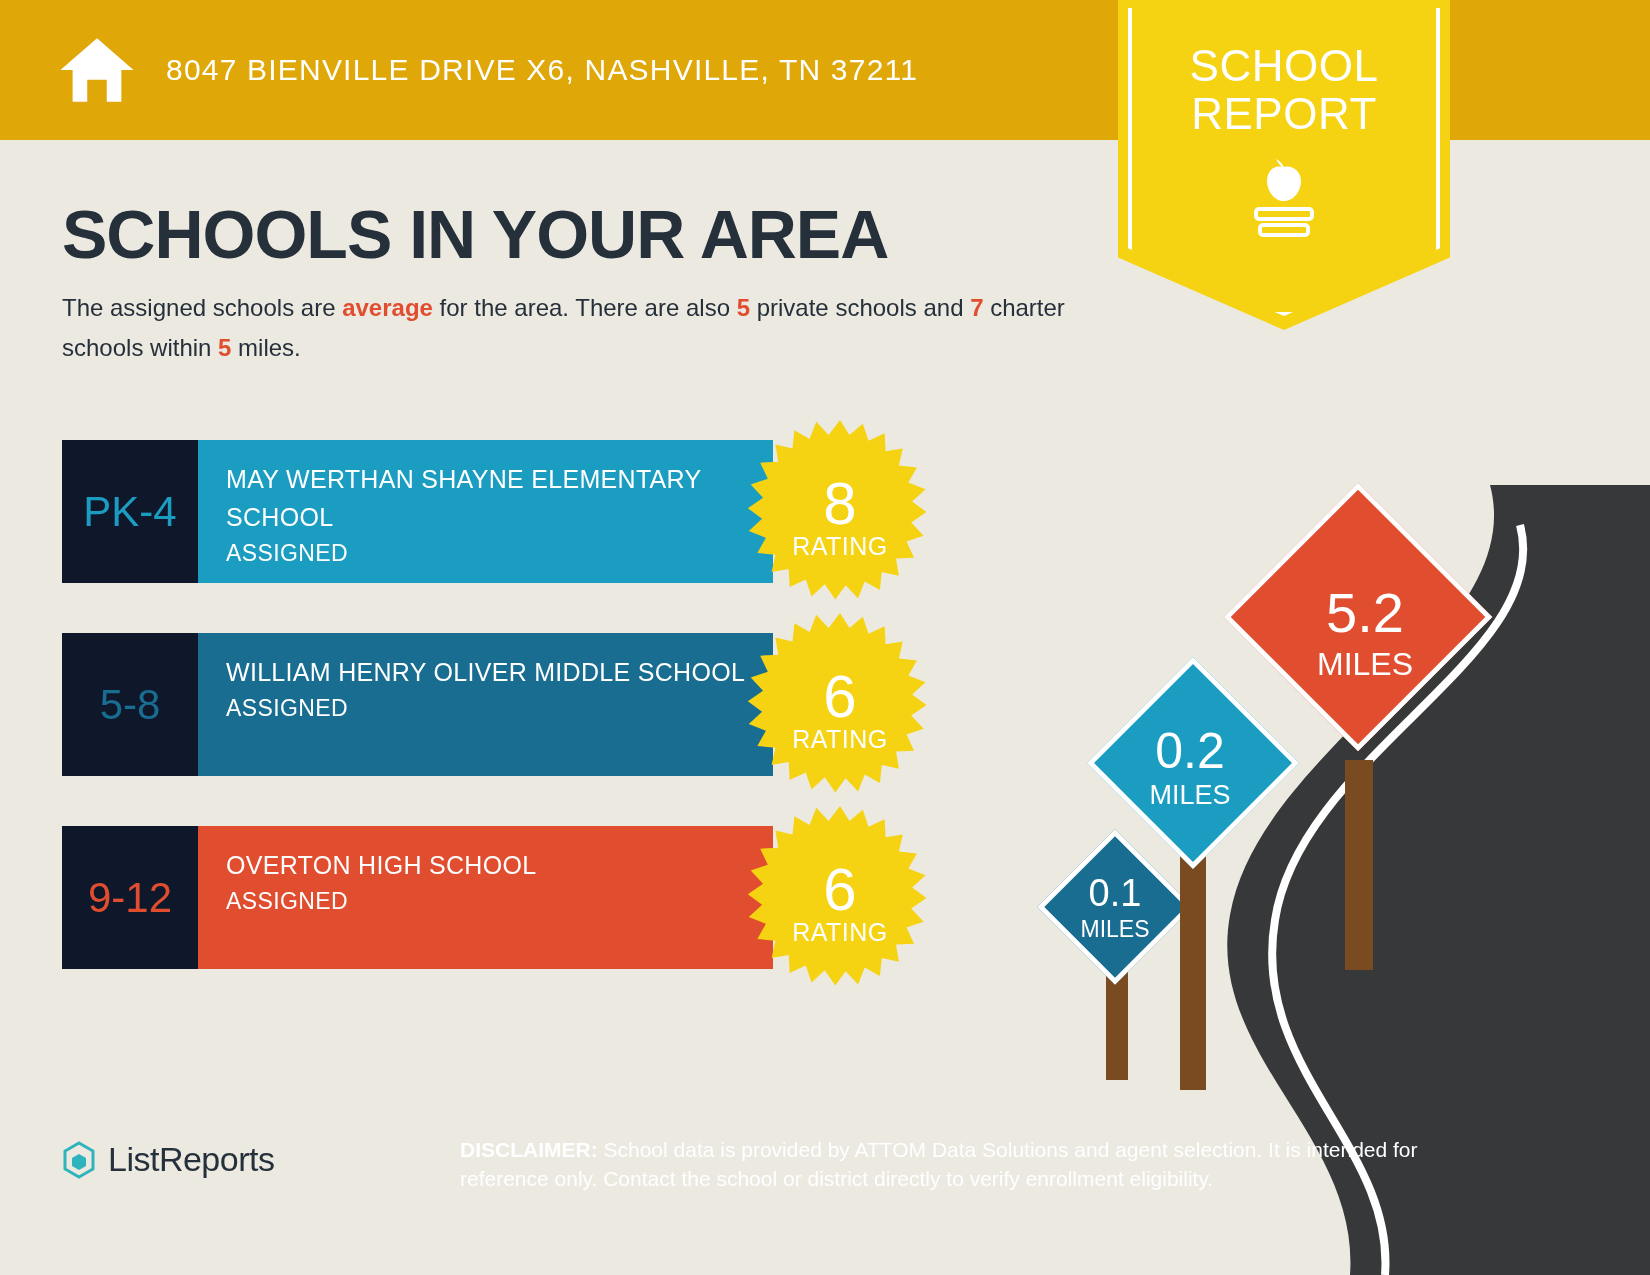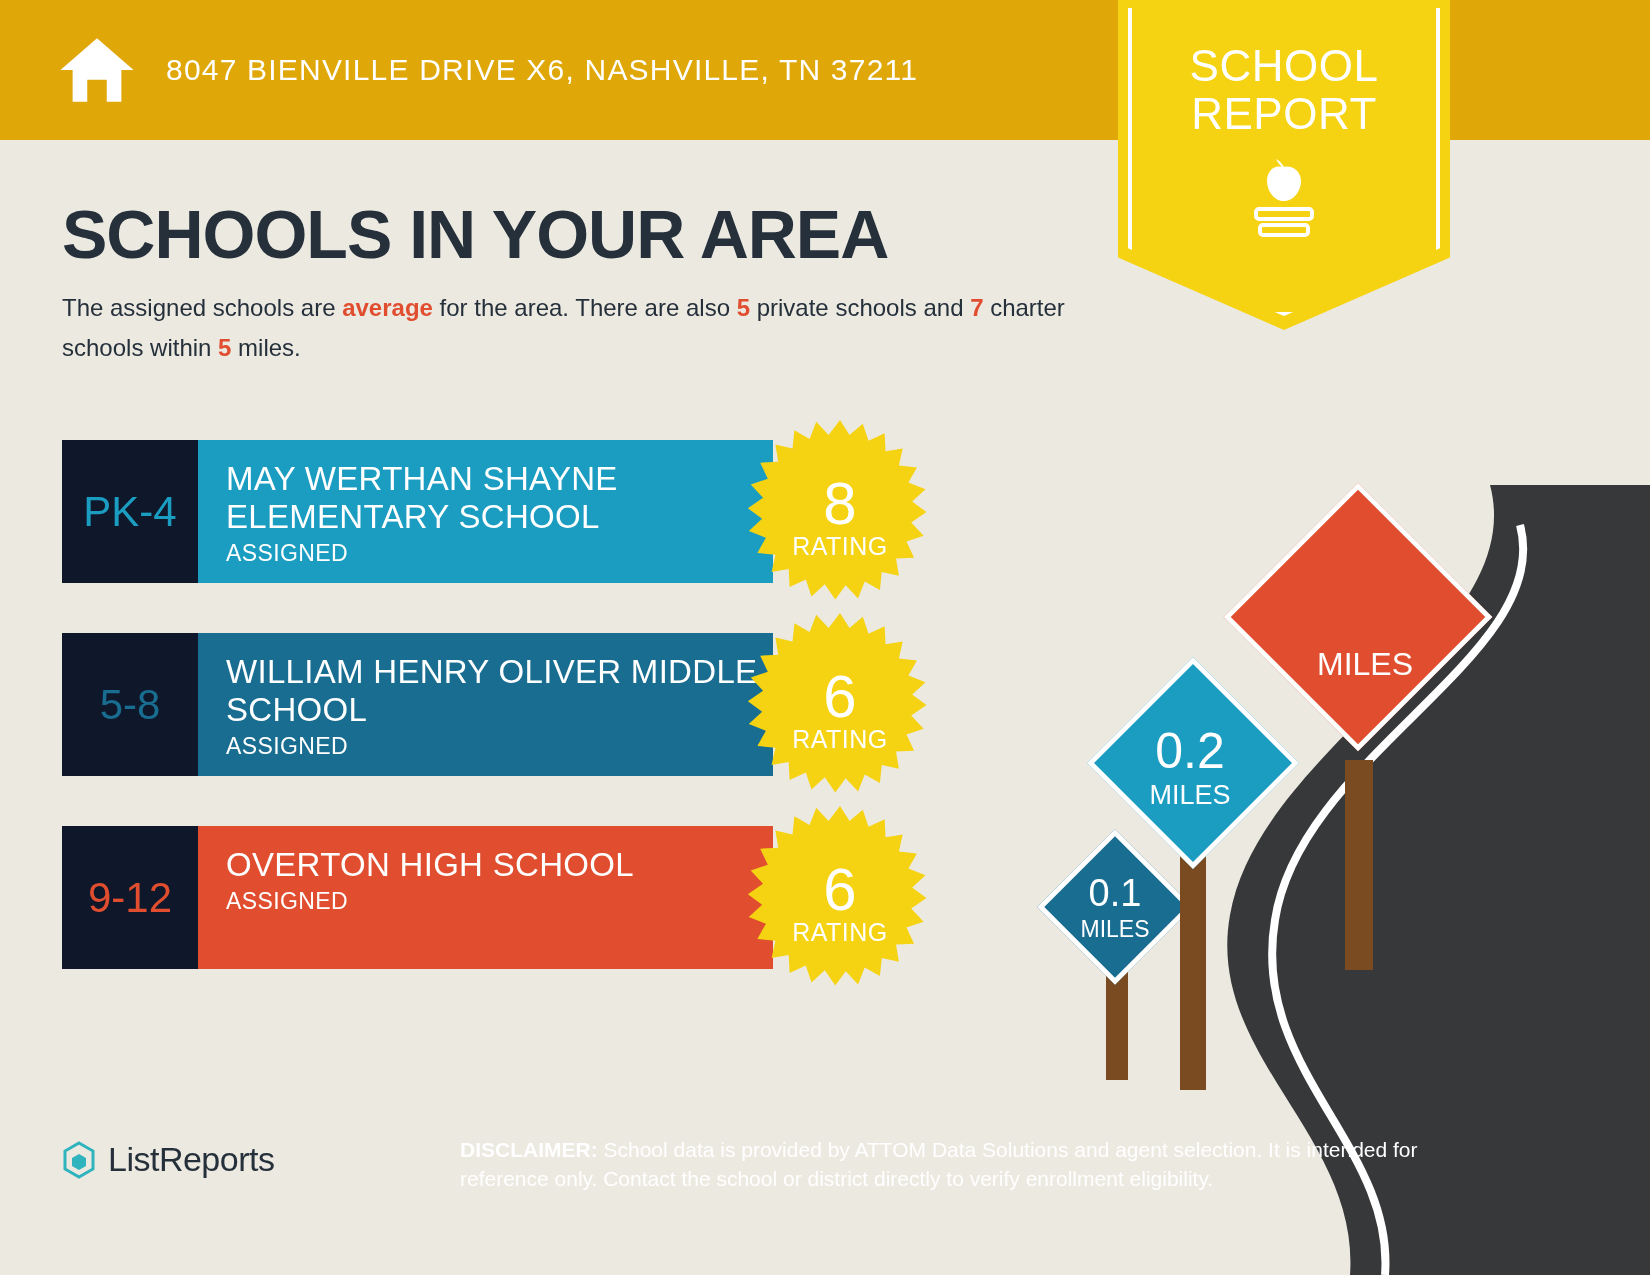--- a/index.html
+++ b/index.html
@@ -85,21 +85,21 @@
     display: flex; align-items: center; justify-content: center;
     font-size: 42px; font-weight: 500;
   }
   .bar {
     position: absolute; left: 136px; top: 0;
     width: 575px; height: 143px;
     padding: 20px 0 0 28px;
     color: #ffffff;
   }
   .bar .name {
-    font-size: 33px; line-height: 38px; letter-spacing: 0.3px;
+    font-size: 25px; line-height: 38px; letter-spacing: 0.3px;
   }
   .bar .assigned {
     font-size: 23px; margin-top: 4px; letter-spacing: 0.4px;
   }
   .badge {
     position: absolute; left: 683px; top: -22px;
     width: 190px; height: 190px;
     display: flex; flex-direction: column;
     align-items: center; justify-content: center;
     color: #ffffff;
@@ -234,20 +234,21 @@
   <div class="sign" style="left:1080px; top:680px; width:220px; height:420px;">
     <div class="post" style="left:100px; top:160px; width:26px; height:250px;"></div>
     <div class="plate" style="left:38px; top:8px; width:150px; height:150px; background:#1b9dc1;"></div>
     <div class="txt" style="top:42px; font-size:50px;">0.2</div>
     <div class="txt" style="top:100px; font-size:27px;">MILES</div>
   </div>
 
   <div class="sign" style="left:1215px; top:500px; width:300px; height:460px;">
     <div class="post" style="left:130px; top:260px; width:28px; height:210px;"></div>
     <div class="plate" style="left:48px; top:22px; width:190px; height:190px; background:#e04e2f;"></div>
+    <div class="txt" style="top:80px; font-size:56px;">5.2</div>
     <div class="txt" style="top:146px; font-size:32px;">MILES</div>
   </div>
 
   <div class="logo">
     <svg class="logo-mark" viewBox="0 0 34 38">
       <path d="M17 2 L31 10 L31 28 L17 36 L3 28 L3 10 Z" fill="none" stroke="#2fb3bd" stroke-width="3"></path>
       <path d="M17 13 L24 17 L24 25 L17 29 L10 25 L10 17 Z" fill="#2fb3bd"></path>
     </svg>
     <div class="logo-text">ListReports</div>
   </div>

